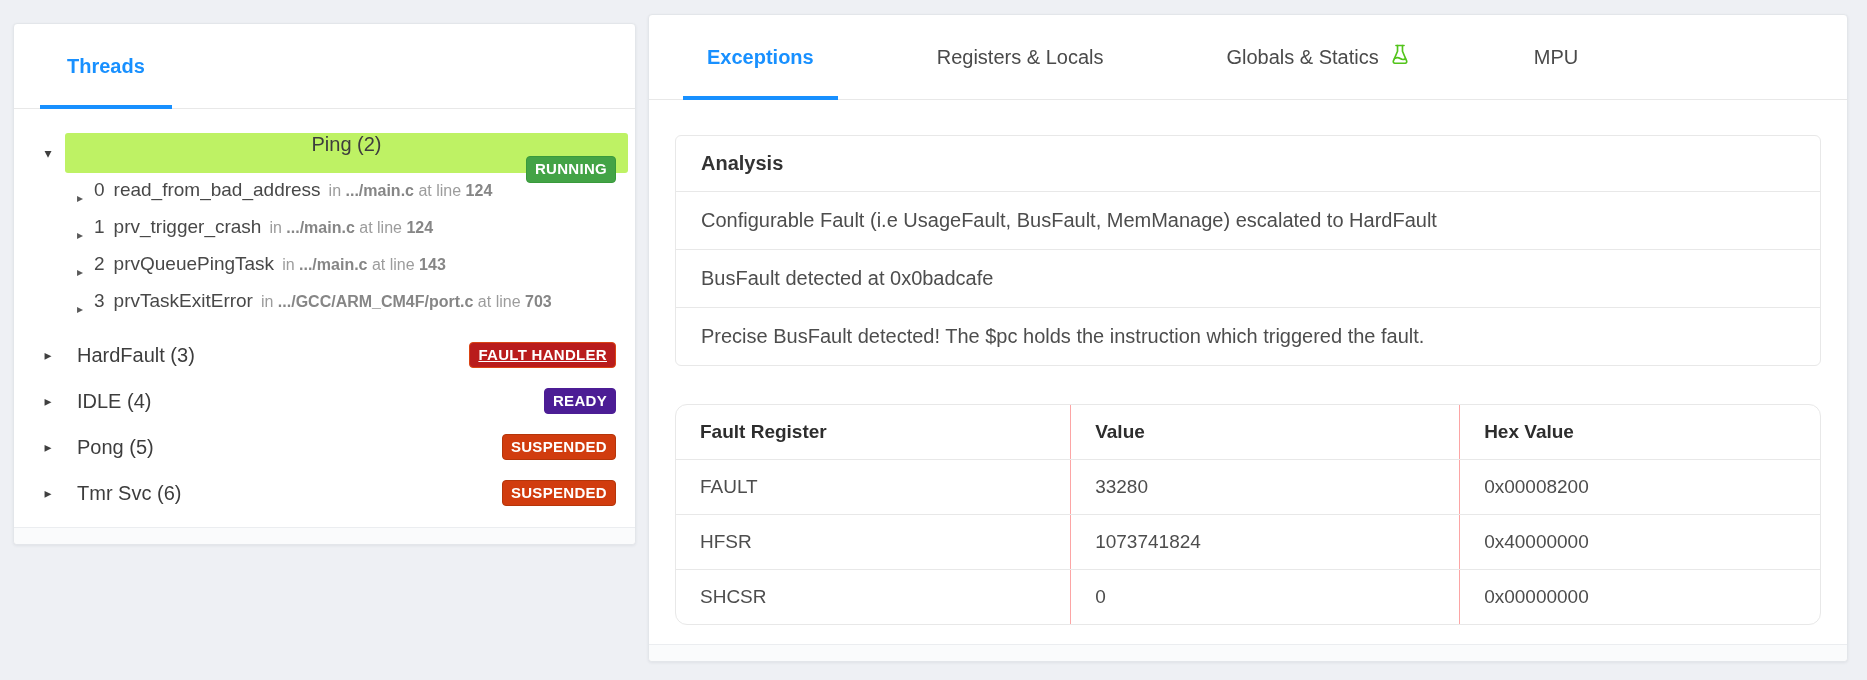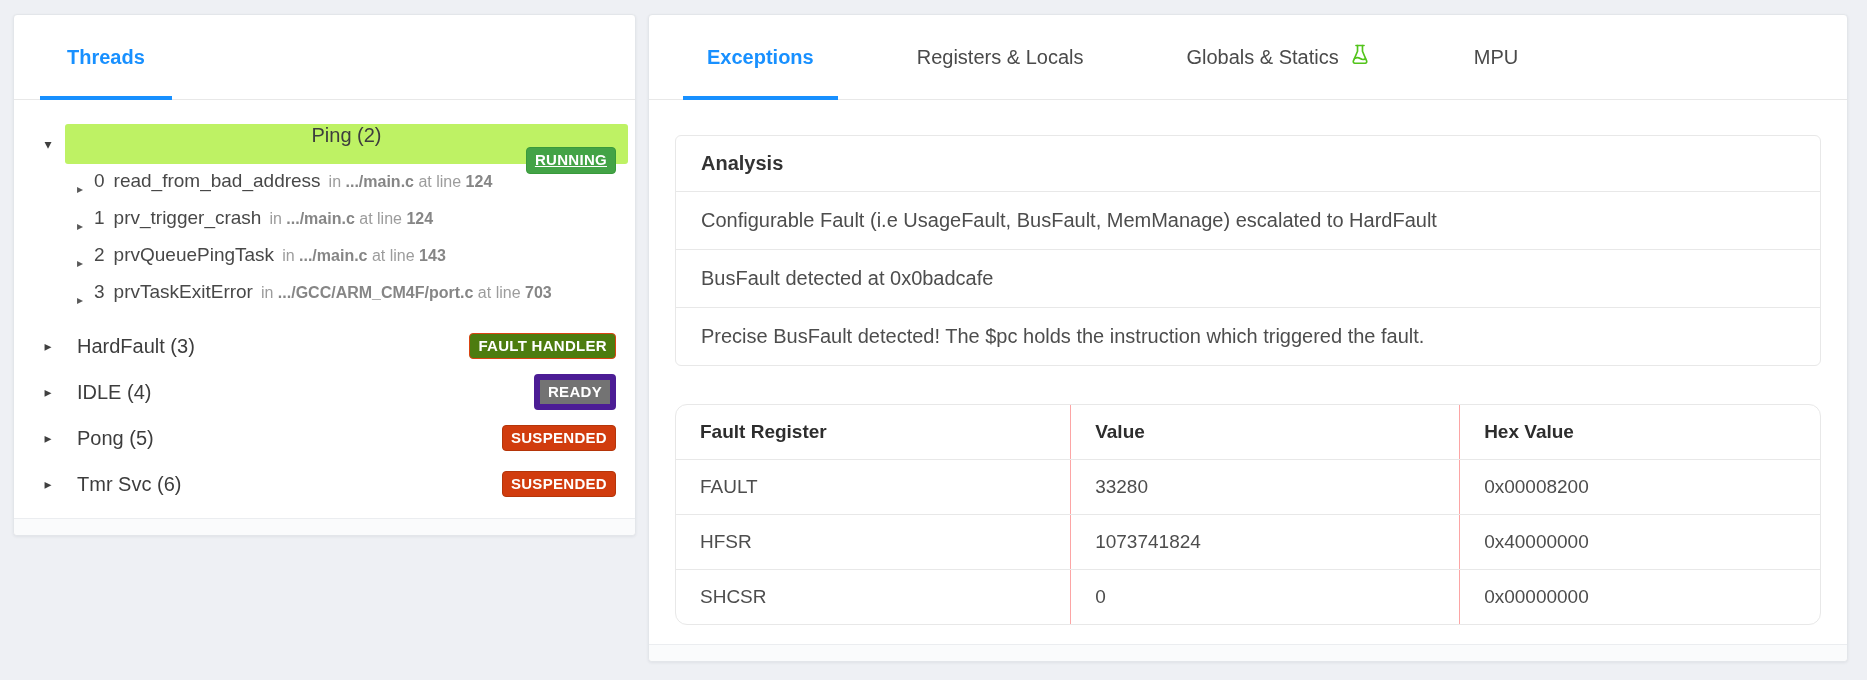--- a/index.html
+++ b/index.html
@@ -9,30 +9,30 @@
     font-family:"Liberation Sans", sans-serif;
     position:relative;overflow:hidden;
     -webkit-font-smoothing:antialiased;
   }
   .card{
     position:absolute;background:#fff;
     border:1px solid #e3e6ea;border-radius:4px;
     box-shadow:0 1px 3px rgba(31,45,61,.07);
     box-sizing:border-box;display:flex;flex-direction:column;
   }
-  .left-card{left:13px;top:14px;width:623px;height:522px;}
+  .left-card{left:13px;top:23px;width:623px;height:522px;}
   .right-card{left:648px;top:14px;width:1200px;height:648px;}
 
   
   .tabbar{
     height:84px;flex-shrink:0;border-bottom:1px solid #e8e8e8;
     display:flex;align-items:stretch;
   }
   .left-card .tabbar{padding-left:26px;}
-  .right-card .tabbar{padding-left:34px;}
+  .right-card .tabbar{padding-left:34px;gap:20px;}
   .tab{
     display:flex;align-items:center;position:relative;
     padding:0 27px;font-size:20px;color:#4a4a4a;cursor:pointer;white-space:nowrap;
   }
   .right-card .tab{padding:0 24px;margin-right:55px;}
   .tab.active{color:#1890ff;font-weight:600;}
   .tab.active::after{
     content:'';position:absolute;left:0;right:0;bottom:-1px;height:4px;background:#1890ff;
   }
   .flask{margin-left:10px;display:inline-block;}
@@ -47,23 +47,23 @@
   .t-label{
     flex:1;display:flex;align-items:center;height:100%;
     padding:0 12px;margin-right:7px;border-radius:3px;
     font-size:20px;color:#3d3d3d;
   }
   .t-label.sel{background:#bef264;flex-direction:column;}
   .badge{
     margin-left:auto;font-size:15px;font-weight:700;color:#fff;
     padding:3px 8px;border-radius:4px;letter-spacing:.3px;line-height:1.25;white-space:nowrap;
   }
-  .badge.running{background:#43a346;border:1px solid #389a3b;text-decoration:underline;}
-  .badge.fault{background:#4d7c0f;border:1px solid #db4413;}
-  .badge.ready{background:#737373;border:6px solid #4c1d95;}
+  .badge.running{background:#43a346;border:1px solid #389a3b;}
+  .badge.fault{background:#b91c1c;border:1px solid #db4413;text-decoration:underline;}
+  .badge.ready{background:#4c1d95;border:1px solid #4c1d95;}
   .badge.suspended{background:#d13c0e;border:1px solid #b53509;}
 
   .frames{margin:2px 0 8px;}
   .f-row{display:flex;align-items:baseline;height:37px;}
   .f-caret{
     margin-left:60px;width:12px;margin-right:8px;text-align:center;
     color:#595959;font-size:12px;cursor:pointer;flex-shrink:0;align-self:center;
   }
   .f-index{font-size:19px;color:#484848;margin-right:9px;}
   .f-fn{font-size:19px;color:#484848;margin-right:8px;}

